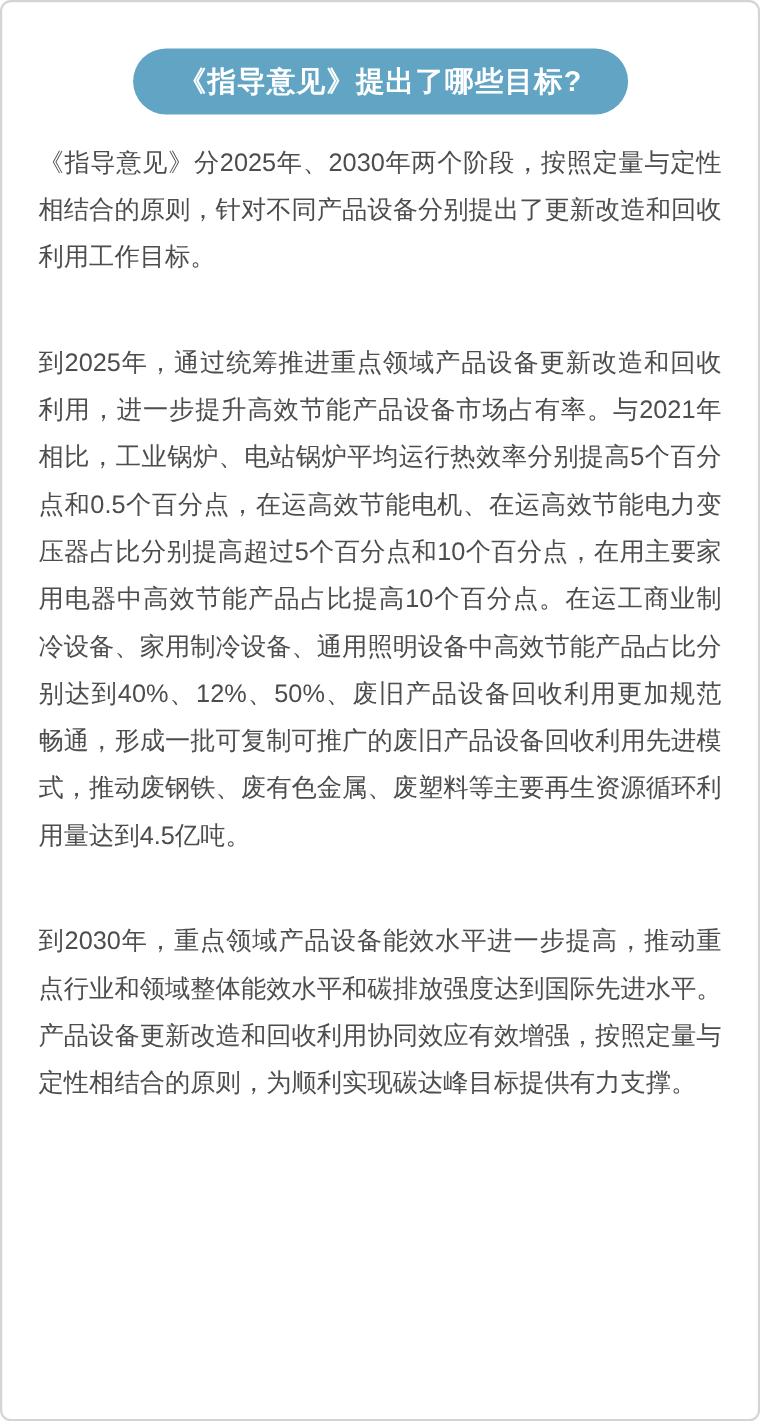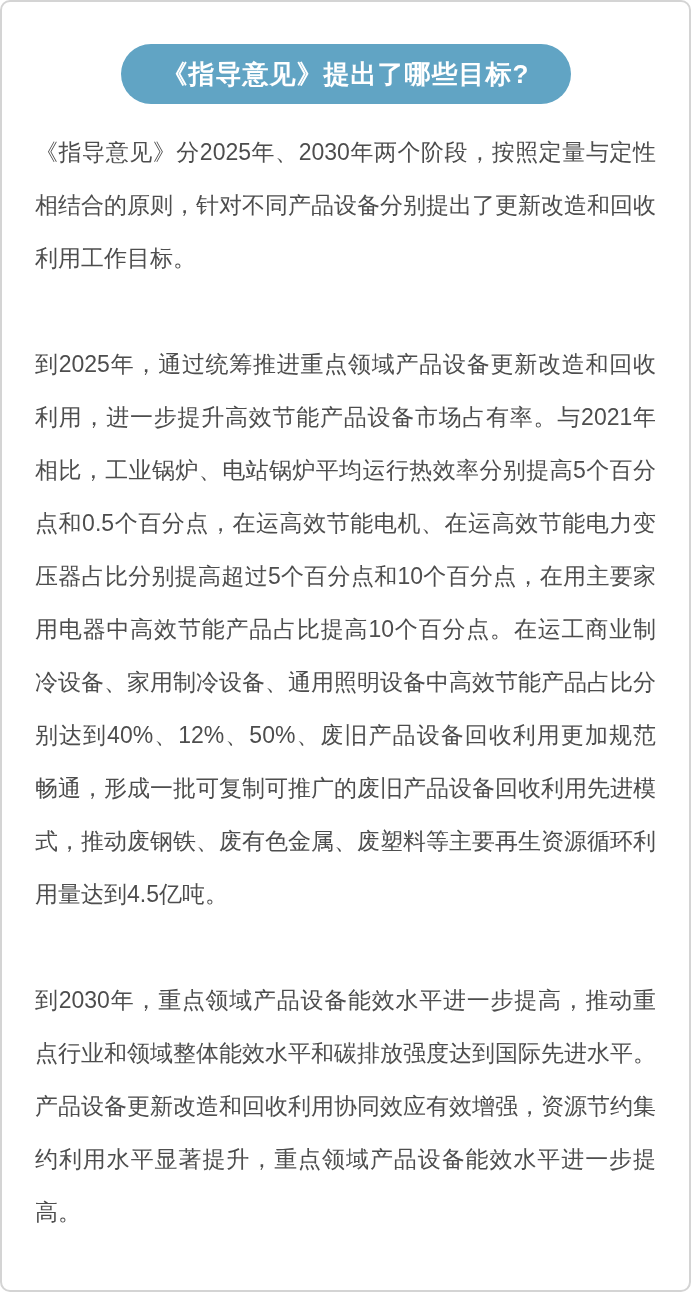--- a/index.html
+++ b/index.html
@@ -35,21 +35,21 @@
     font-weight: bold;
     letter-spacing: 1px;
     white-space: nowrap;
   }
 
   .content {
     margin-top: 22px;
     padding: 0 33px;
     color: #4d4d4d;
     font-size: 23px;
-    line-height: 53px;
+    line-height: 43px;
     text-align: justify;
     text-justify: inter-ideograph;
   }
 
   .para {
     margin: 0 0 53px 0;
   }
 
   .para:last-child {
     margin-bottom: 0;
@@ -60,16 +60,16 @@
 
 <div class="page">
 
   <div class="badge">
     <span class="badge-text">《指导意见》提出了哪些目标?</span>
   </div>
 
   <div class="content">
     <p class="para">《指导意见》分2025年、2030年两个阶段，按照定量与定性相结合的原则，针对不同产品设备分别提出了更新改造和回收利用工作目标。</p>
     <p class="para">到2025年，通过统筹推进重点领域产品设备更新改造和回收利用，进一步提升高效节能产品设备市场占有率。与2021年相比，工业锅炉、电站锅炉平均运行热效率分别提高5个百分点和0.5个百分点，在运高效节能电机、在运高效节能电力变压器占比分别提高超过5个百分点和10个百分点，在用主要家用电器中高效节能产品占比提高10个百分点。在运工商业制冷设备、家用制冷设备、通用照明设备中高效节能产品占比分别达到40%、12%、50%、废旧产品设备回收利用更加规范畅通，形成一批可复制可推广的废旧产品设备回收利用先进模式，推动废钢铁、废有色金属、废塑料等主要再生资源循环利用量达到4.5亿吨。</p>
-    <p class="para">到2030年，重点领域产品设备能效水平进一步提高，推动重点行业和领域整体能效水平和碳排放强度达到国际先进水平。产品设备更新改造和回收利用协同效应有效增强，资源节约集约利用水平显著提升，重点领域产品设备能效水平进一步提高。</p>
+    <p class="para">到2030年，重点领域产品设备能效水平进一步提高，推动重点行业和领域整体能效水平和碳排放强度达到国际先进水平。产品设备更新改造和回收利用协同效应有效增强，按照定量与定性相结合的原则，为顺利实现碳达峰目标提供有力支撑。</p>
   </div>
 
 </div>
 
 </body></html>

